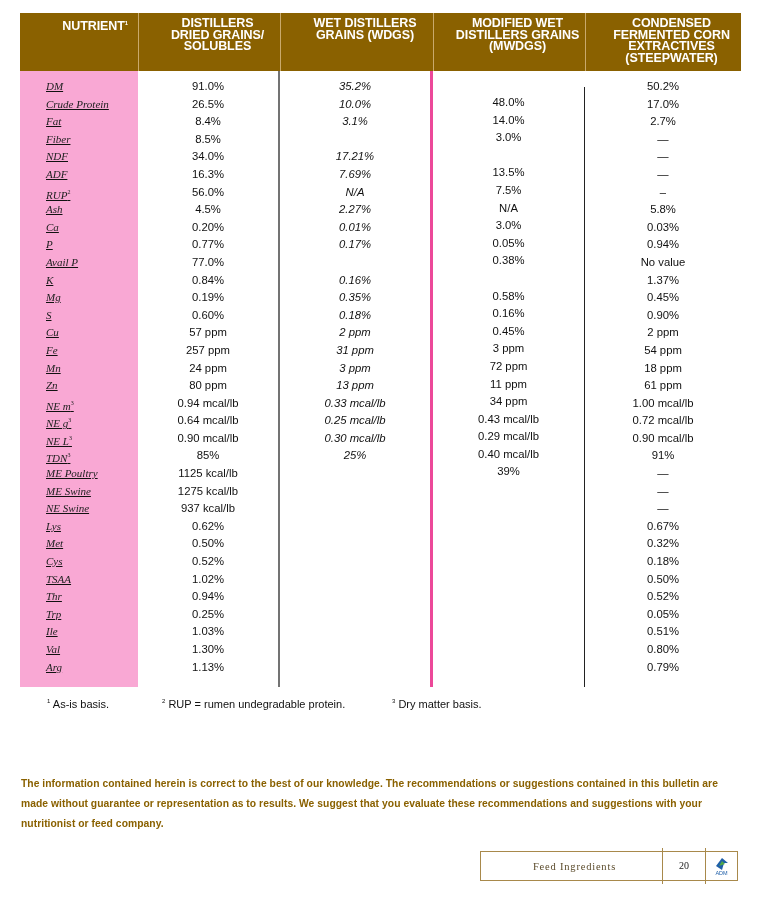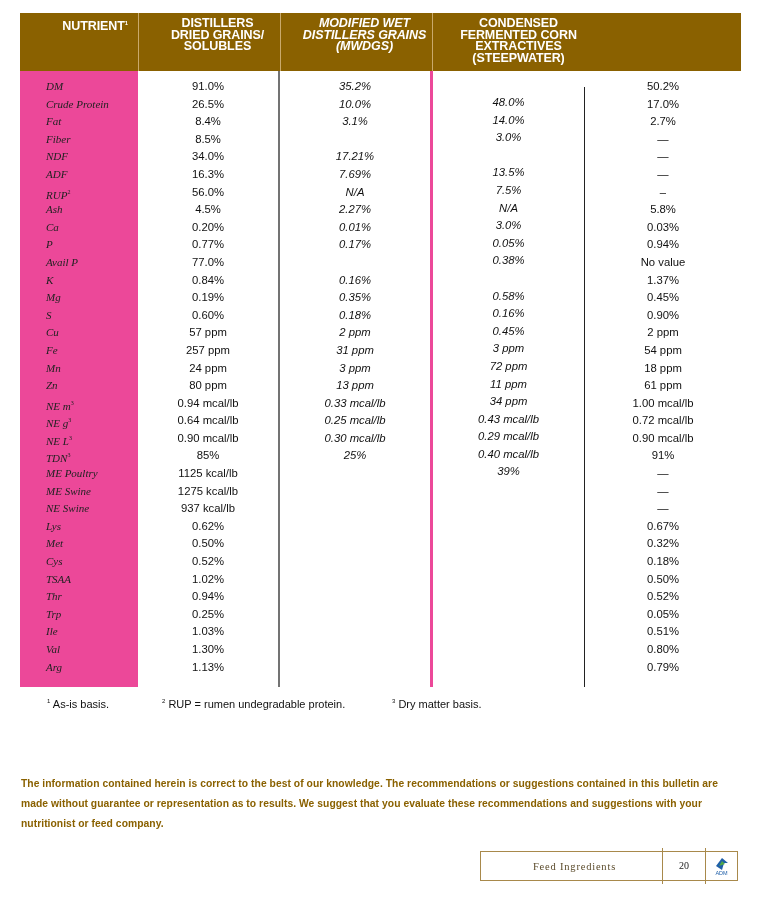--- a/index.html
+++ b/index.html
@@ -2,24 +2,24 @@
 <html><head>
 <meta charset="utf-8">
 <style>
   html, body { margin: 0; padding: 0; background: #ffffff; }
   body { width: 771px; height: 915px; position: relative; overflow: hidden; font-family: "Liberation Sans", sans-serif; color: #111; }
   .tbl { position: absolute; left: 20px; top: 13px; width: 721px; }
   .hdr { display: flex; height: 58px; background: #8a6100; color: #fff; }
   .hdr .hc { box-sizing: border-box; font-weight: bold; font-size: 12.5px; line-height: 11.5px; text-align: center; padding-top: 5px; text-transform: uppercase; letter-spacing: -0.1px; }
   .hdr .hc.first { text-align: right; padding-right: 10px; }
   .hdr .hc + .hc { border-left: 1px solid #c9a96b; padding-left: 16px; }
-  .c0 { width: 118px; } .c1 { width: 142px; } .c2 { width: 153px; } .c3 { width: 152px; font-style: italic; } .c4 { width: 156px; }
+  .c0 { width: 118px; } .c1 { width: 142px; } .c2 { width: 153px; } .c3 { width: 152px; } .c4 { width: 156px; }
   .body { position: relative; display: flex; height: 616px; }
   .col { box-sizing: border-box; padding-top: 7px; }
-  .col.nut { background: #ec4899; }
+  .col.nut { background: #f9a8d4; text-decoration: underline; }
   .col.v1 { border-right: 2px solid #737373; }
   .col.v2 { border-right: 3px solid #ec4899; font-style: italic; }
   .col.v3 { border-right: 1px solid #222; margin-top: 16px; }
   .cell { height: 17.6px; line-height: 17.6px; font-size: 11.3px; text-align: center; white-space: nowrap; }
   .nut .cell { text-align: left; padding-left: 26px; font-family: "Liberation Serif", serif; font-style: italic; font-size: 11px; color: #222; }
   .nut sup { font-size: 6px; vertical-align: 5px; font-style: normal; }
   sup.fn { font-size: 6px; vertical-align: 5px; }
   .hdr sup { font-size: 6px; vertical-align: 5px; }
   .footnotes { position: absolute; top: 698px; left: 47px; font-size: 11px; color: #111; }
   .footnotes span { position: absolute; white-space: nowrap; }
@@ -33,20 +33,24 @@
 </head>
 <body>
 
 <div class="tbl">
   <div class="hdr">
     <div class="hc first c0"><span>NUTRIENT</span><sup>1</sup></div>
     <div class="hc c1" id="h-ddgs">
         <div>DISTILLERS</div>
         <div>DRIED GRAINS/</div>
         <div>SOLUBLES</div>
+      </div>
+    <div class="hc c2" id="h-wdgs">
+        <div>WET DISTILLERS</div>
+        <div>GRAINS (WDGS)</div>
       </div>
     <div class="hc c3" id="h-mwdgs">
         <div>MODIFIED WET</div>
         <div>DISTILLERS GRAINS</div>
         <div>(MWDGS)</div>
       </div>
     <div class="hc c4" id="h-cfce">
         <div>CONDENSED</div>
         <div>FERMENTED CORN</div>
         <div>EXTRACTIVES</div>

